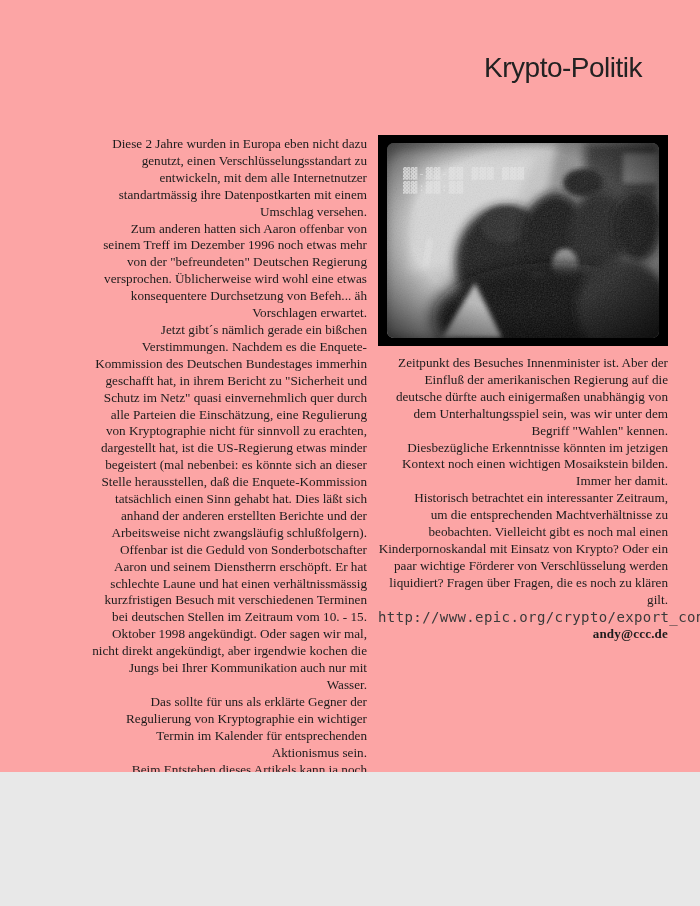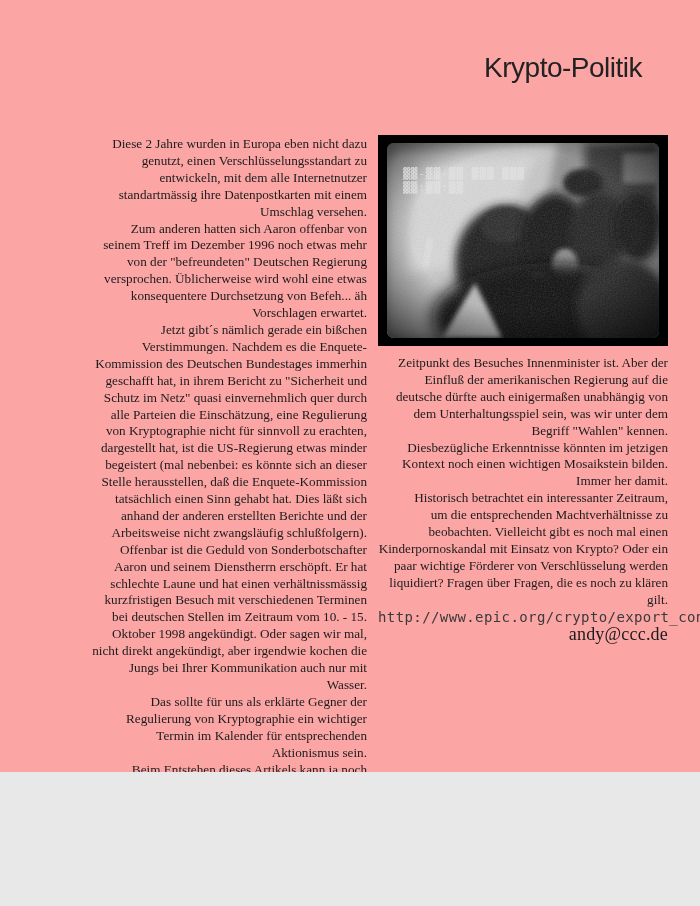--- a/index.html
+++ b/index.html
@@ -21,21 +21,21 @@
   .photo-frame{
     width:290px;height:211px;background:#000;box-sizing:border-box;
     padding:8px 9px;margin:0 0 9px 0;
   }
   .photo-scene{display:block;width:272px;height:195px;border-radius:7px;}
   .footnote{margin-top:15px;}
   .footnote .mono-url{
     font-family:"DejaVu Sans Mono", monospace;font-size:14px;
     letter-spacing:0.4px;color:#3a3a3a;display:block;text-indent:0;
   }
-  .email{margin-top:16px;font-weight:normal;font-size:18px;letter-spacing:0.2px;}
+  .email{margin-top:16px;font-weight:bold;font-size:13px;letter-spacing:0.2px;}
   .footer-mag{
     position:absolute;left:90px;top:866px;
     font-family:Liberation Sans, sans-serif;font-weight:bold;
     font-size:21px;letter-spacing:0.8px;color:#111;
   }
   .footer-issue{
     position:absolute;left:323px;top:870px;
     font-family:"Liberation Sans", sans-serif;font-style:italic;font-weight:bold;
     font-size:11.5px;letter-spacing:0.2px;color:#111;
     transform:scaleX(0.92);transform-origin:left;

